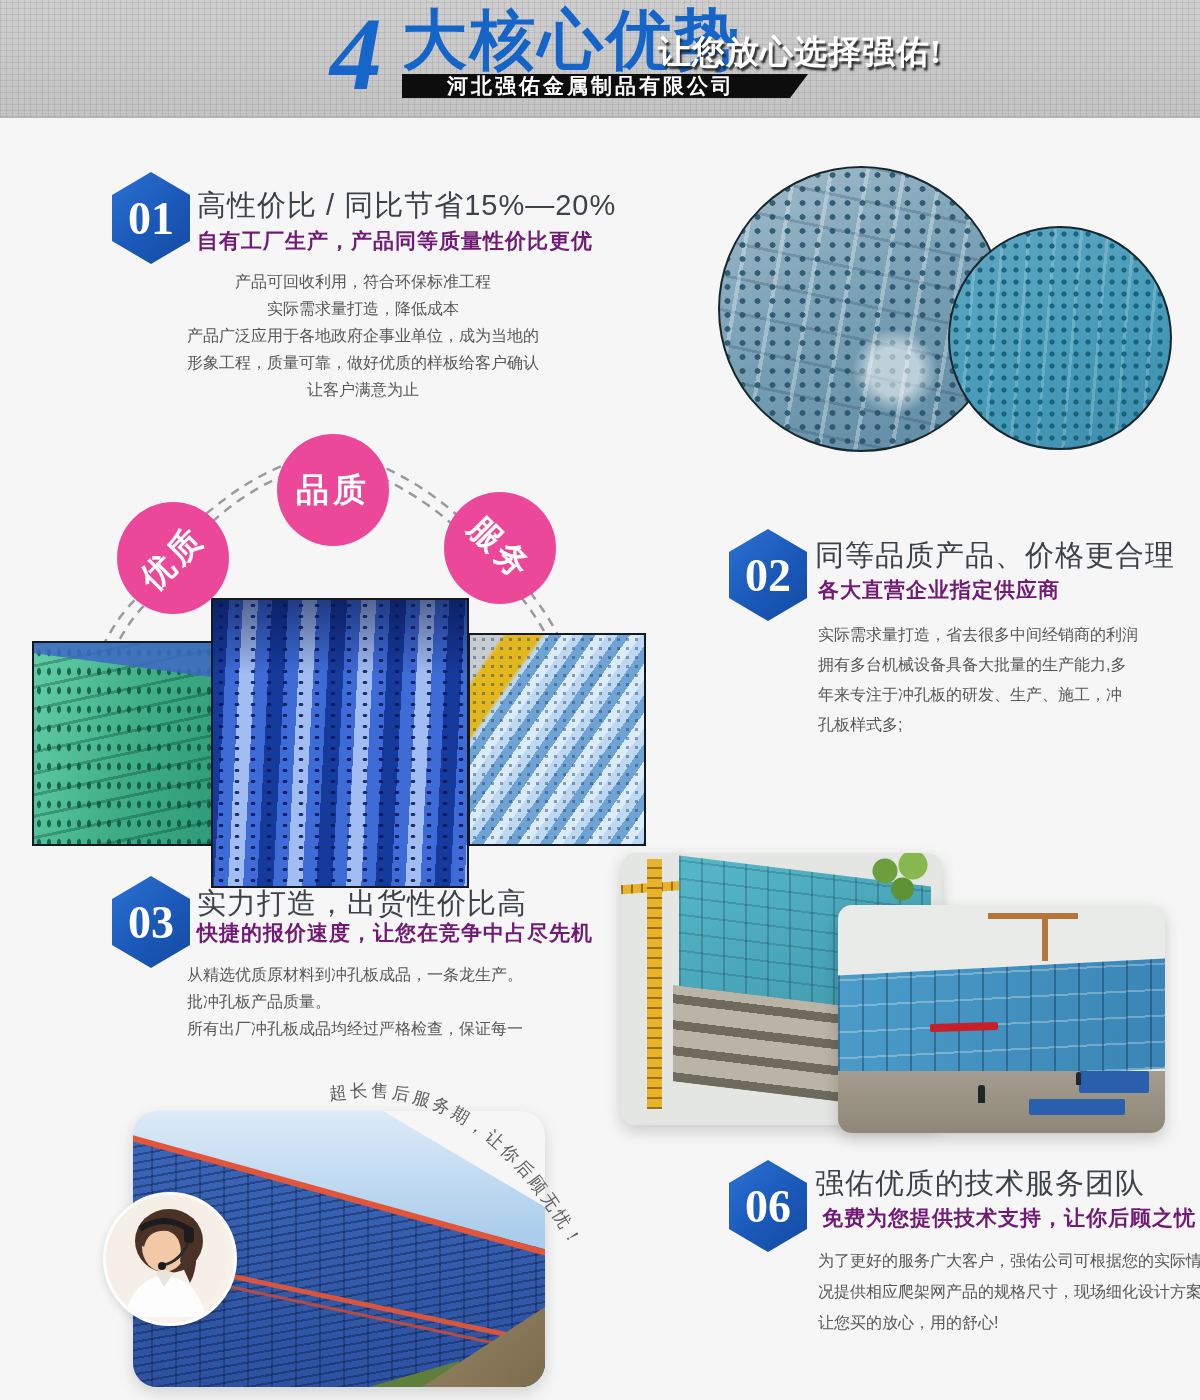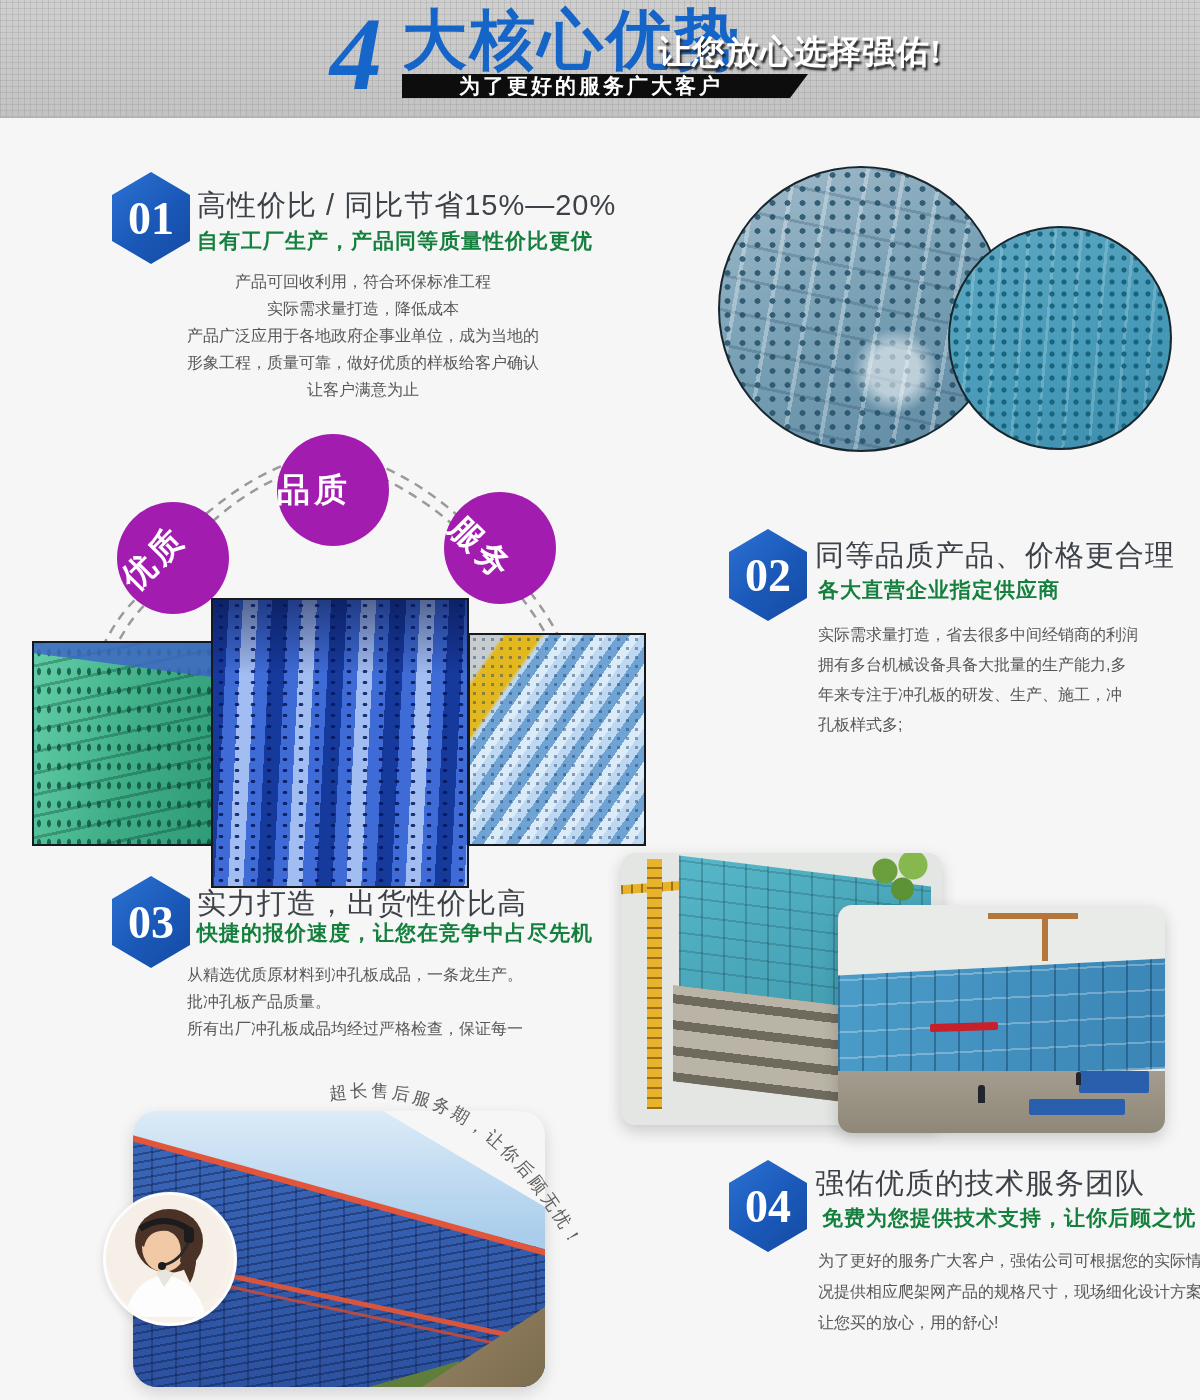--- a/index.html
+++ b/index.html
@@ -25,30 +25,30 @@
   .company-banner span{color:#fff;font-size:21px;font-weight:bold;letter-spacing:3px;transform:translateX(-14px);white-space:nowrap;}
 
   
   .hex{position:absolute;width:78px;height:92px;display:flex;align-items:center;justify-content:center;
     background:linear-gradient(135deg,#2b72d3 0%,#1a58b8 55%,#154ba2 100%);
     clip-path:polygon(50% 0,100% 25%,100% 75%,50% 100%,0 75%,0 25%);}
   .hex span{font-family:"Liberation Serif",serif;font-weight:900;font-size:46px;color:#fff;}
 
   
   .sec-title{position:absolute;font-size:29px;font-weight:normal;color:#3d4248;white-space:nowrap;letter-spacing:1px;}
-  .sec-sub{position:absolute;font-family:"Liberation Serif",serif;font-size:21px;font-weight:bold;color:#15803d;white-space:nowrap;letter-spacing:1px;}
+  .sec-sub{position:absolute;font-family:"Liberation Serif",serif;font-size:21px;font-weight:bold;color:#701a75;white-space:nowrap;letter-spacing:1px;}
   .sec-body{position:absolute;font-size:16px;color:#575757;}
   .sec-body div{white-space:nowrap;}
   .lh27 div{line-height:27px;}
   .lh30 div{line-height:30px;}
   .lh31 div{line-height:31px;}
 
   
-  .qcircle{position:absolute;width:112px;height:112px;border-radius:50%;background:#a21caf;
-    display:flex;align-items:center;z-index:4;font-family:Liberation Serif, serif;}
+  .qcircle{position:absolute;width:112px;height:112px;border-radius:50%;background:#ec4899;
+    display:flex;align-items:center;justify-content:center;z-index:4;font-family:Liberation Serif, serif;}
   .qcircle span{color:#fff;font-size:33px;font-weight:bold;letter-spacing:4px;white-space:nowrap;}
   .rot-neg span{transform:rotate(-45deg);}
   .rot-pos span{transform:rotate(45deg);}
 
   
   .teal-circle{position:absolute;border-radius:50%;border:2px solid #18262e;z-index:3;}
   .teal-big{left:718px;top:166px;width:282px;height:282px;
     background:
       radial-gradient(circle at 62% 72%, rgba(255,255,255,.55) 0 9%, transparent 16%),
       radial-gradient(rgba(35,80,105,.85) 2.6px, transparent 3.4px),
@@ -149,21 +149,21 @@
 </head>
 <body>
 
 <div id="canvas">
 
   <div class="header-band">
     <div class="big-four">4</div>
     <div class="header-title">大核心优势</div>
     <div class="header-tagline">让您放心选择强佑!</div>
     <div class="company-banner">
-      <span>为了更好的服务广大客户</span>
+      <span>河北强佑金属制品有限公司</span>
     </div>
   </div>
 
   <svg class="dash-svg" width="700" height="700" viewBox="0 0 700 700">
     <g stroke="#9a9a9a" stroke-width="2.5" fill="none" stroke-dasharray="9 7">
       <path d="M 96,662 Q 118,608 152,586"></path>
       <path d="M 106,668 Q 128,614 160,592"></path>
       <path d="M 206,514 Q 248,478 292,462"></path>
       <path d="M 212,522 Q 252,486 296,471"></path>
       <path d="M 372,462 Q 420,482 458,516"></path>
@@ -272,21 +272,21 @@
   </div>
 
   <svg class="curve-svg" width="1200" height="1400" viewBox="0 0 1200 1400">
     <defs>
       <path id="notePath" d="M 330,1100 Q 485,1072 585,1272" fill="none"></path>
     </defs>
     <text><textPath href="#notePath">超长售后服务期，让你后顾无忧！</textPath></text>
   </svg>
 
   <div class="hex" style="left:729px;top:1160px;">
-    <span>04</span>
+    <span>06</span>
   </div>
   <div class="sec-title" style="left:815px;top:1164px;">强佑优质的技术服务团队</div>
   <div class="sec-sub" style="left:822px;top:1204px;">免费为您提供技术支持，让你后顾之忧</div>
   <div class="sec-body lh31" style="left:818px;top:1245px;">
     <div>为了更好的服务广大客户，强佑公司可根据您的实际情</div>
     <div>况提供相应爬架网产品的规格尺寸，现场细化设计方案</div>
     <div>让您买的放心，用的舒心!</div>
   </div>
 
 </div>

